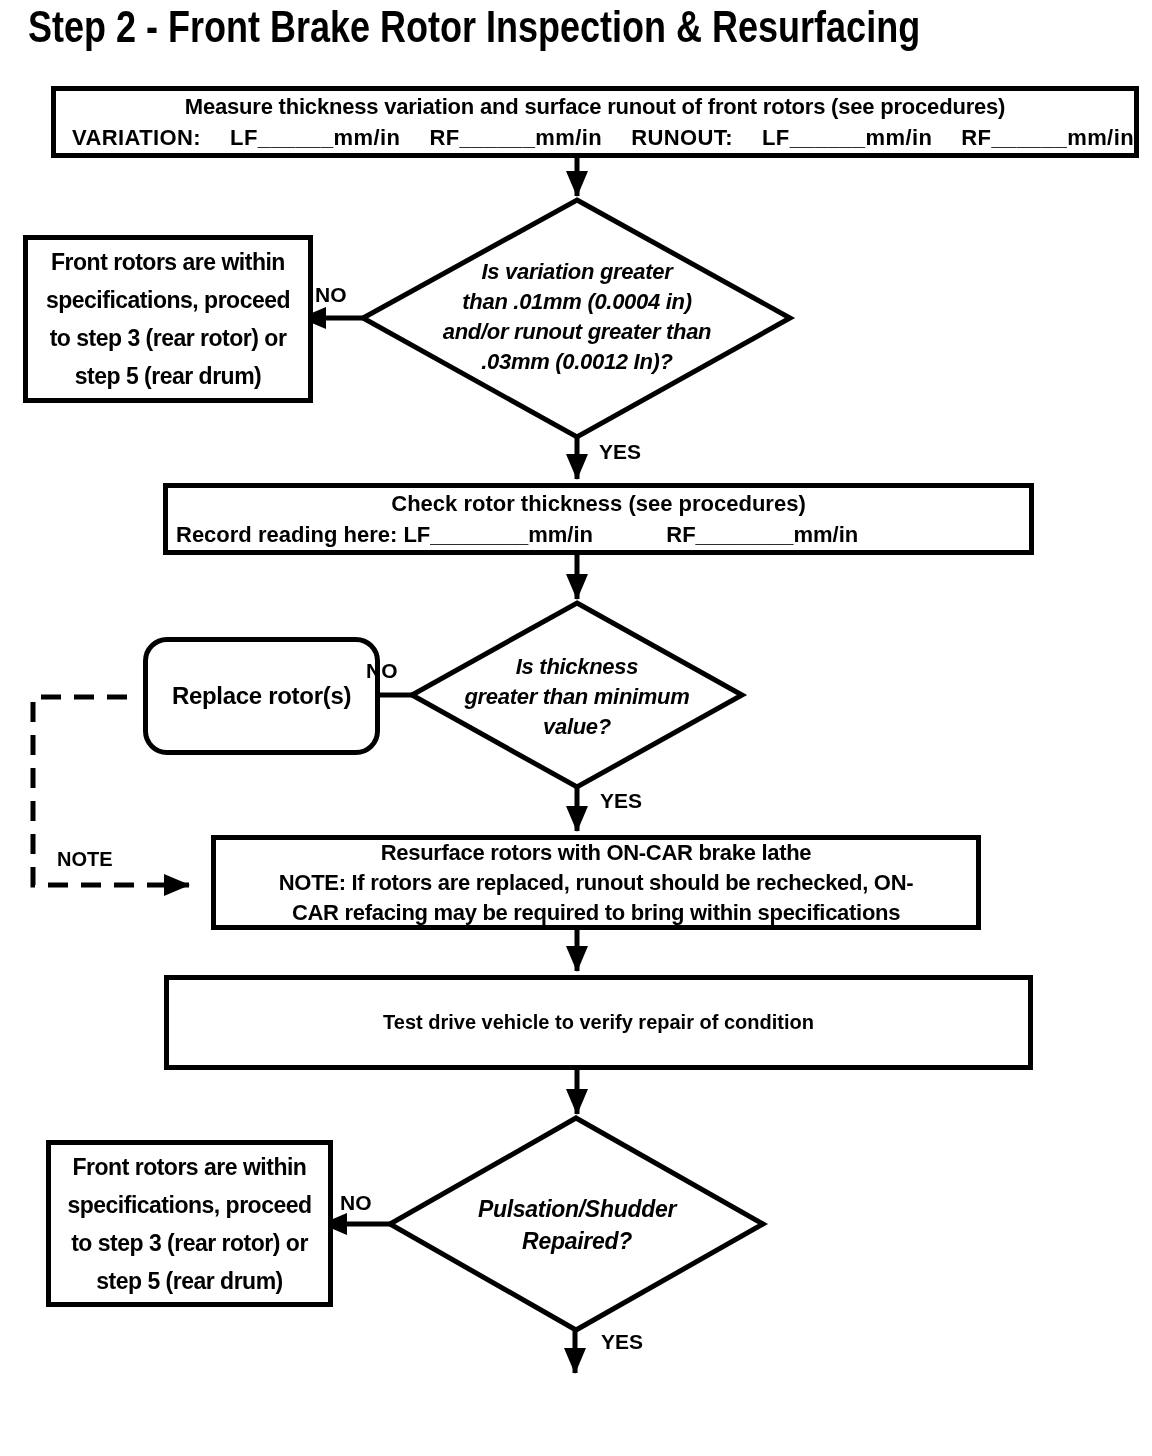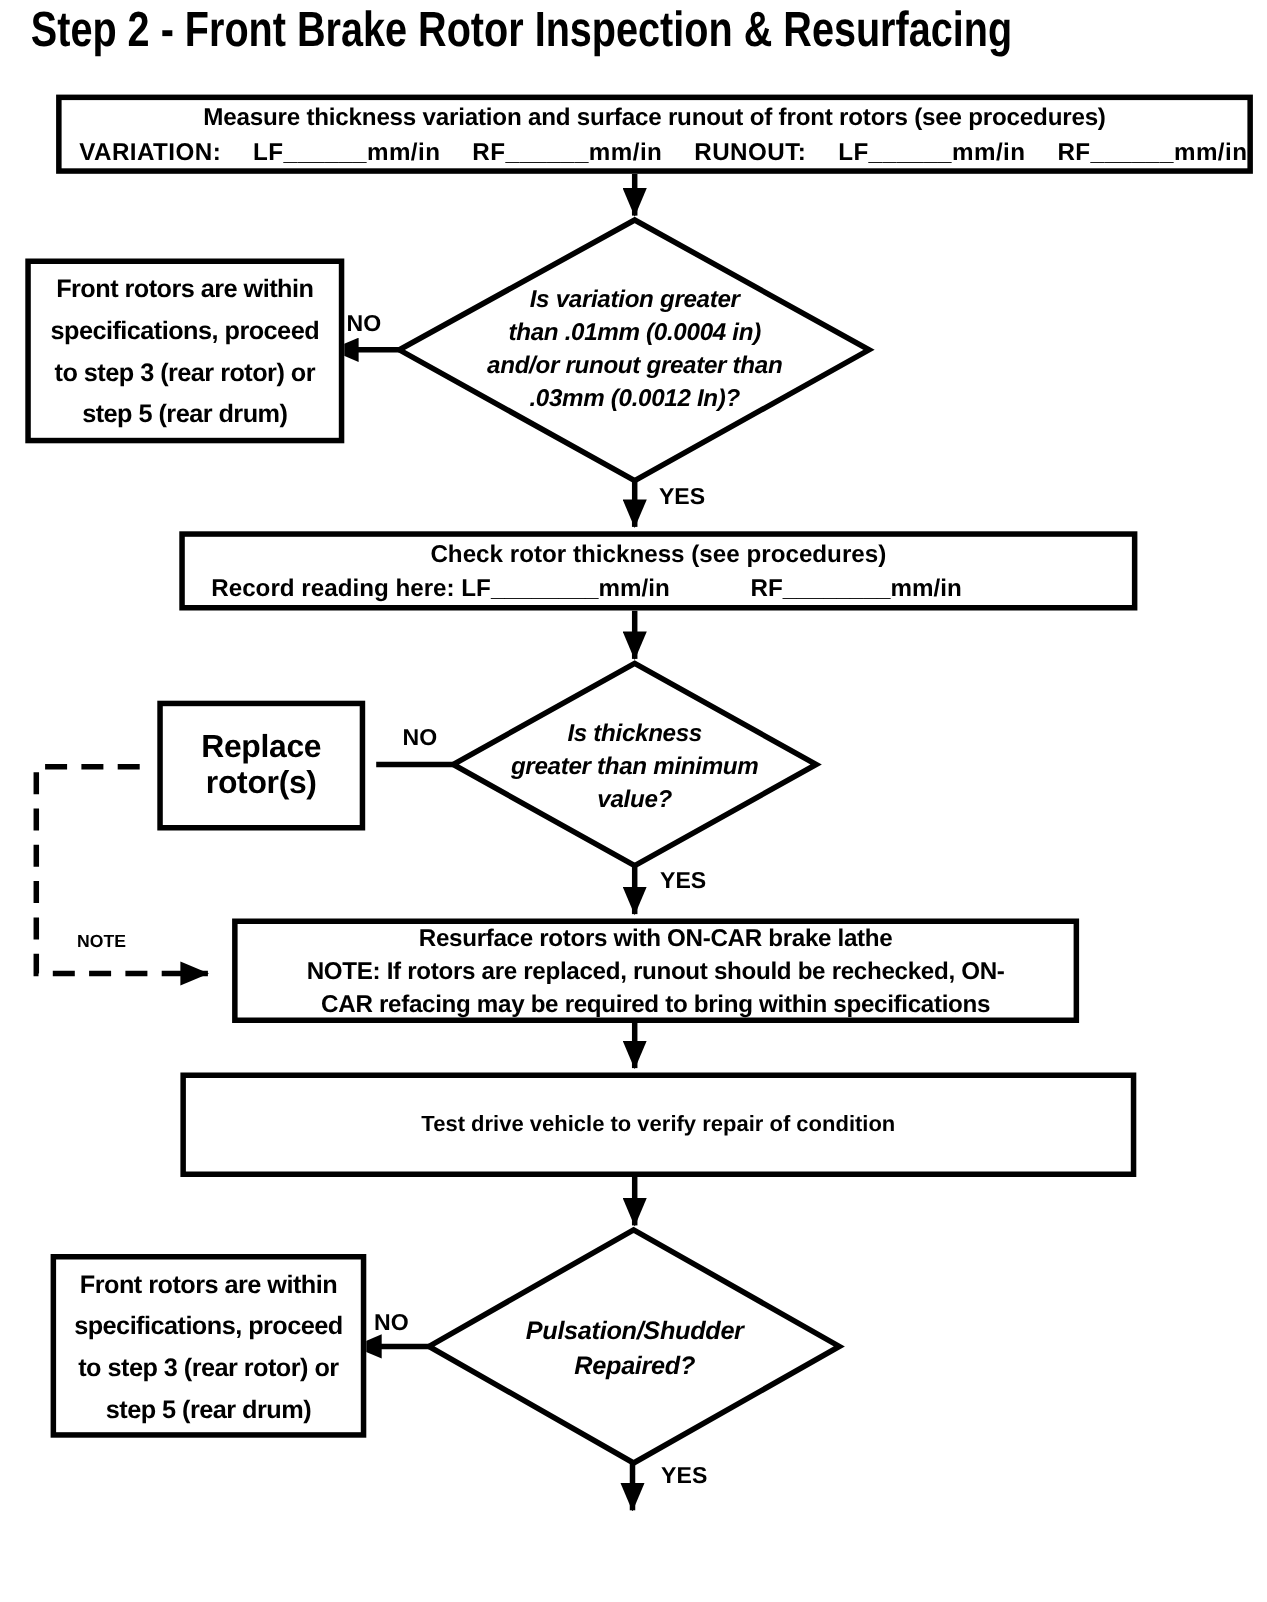--- a/index.html
+++ b/index.html
@@ -18,36 +18,36 @@
     text-align:center;white-space:pre-wrap;margin-left:16px;
   }
   .box > div{width:100%;}
   .dtext{position:absolute;text-align:center;white-space:pre-wrap;font-style:italic;}
   .lbl{position:absolute;font-size:21px;white-space:nowrap;}
 
   #measure-box{left:35px;top:86px;width:1088px;height:72px;font-size:22px;line-height:31px;letter-spacing:-0.2px;}
   #measure-line2{word-spacing:8px;letter-spacing:0.4px;text-align:right;}
   #within-top{left:7px;top:235px;width:290px;height:168px;font-size:23px;line-height:38px;letter-spacing:-0.5px;}
   #check-box{left:147px;top:483px;width:871px;height:72px;font-size:22px;line-height:31px;justify-content:space-between;}
-  #check-line2{text-align:left;padding-left:24px;box-sizing:border-box;}
-  #replace-box{left:127px;top:637px;width:189px;height:118px;font-size:29px;letter-spacing:-0.3px;}
+  #check-line2{text-align:left;padding-left:8px;box-sizing:border-box;}
+  #replace-box{left:127px;top:637px;width:237px;height:118px;font-size:24px;letter-spacing:-0.3px;border-radius:24px;}
   #resurface-box{left:195px;top:835px;width:770px;height:95px;font-size:22px;line-height:30px;letter-spacing:-0.3px;}
   #test-box{left:148px;top:975px;width:869px;height:95px;font-size:20px;}
   #within-bottom{left:30px;top:1140px;width:287px;height:167px;font-size:23px;line-height:38px;letter-spacing:-0.5px;}
   #complete-box{left:147px;top:1377px;width:870px;height:68px;font-size:23px;}
 
   #d1-text{left:407px;top:257px;width:340px;font-size:22px;line-height:30px;letter-spacing:-0.3px;}
   #d2-text{left:427px;top:652px;width:300px;font-size:22px;line-height:30px;letter-spacing:-0.3px;}
   #d3-text{left:417px;top:1193px;width:320px;font-size:23px;line-height:32px;letter-spacing:-0.3px;}
 
   #no1{left:315px;top:283px;}
   #yes1{left:599px;top:440px;}
   #no2{left:366px;top:659px;}
   #yes2{left:600px;top:789px;}
-  #note-lbl{left:70px;top:848px;font-size:16px;}
+  #note-lbl{left:57px;top:848px;font-size:20px;}
   #no3{left:340px;top:1191px;}
   #yes3{left:601px;top:1330px;}
 </style>
 </head>
 <body>
 
 <div id="canvas">
 
   <div class="title">Step 2 - Front Brake Rotor Inspection &amp; Resurfacing</div>
 

